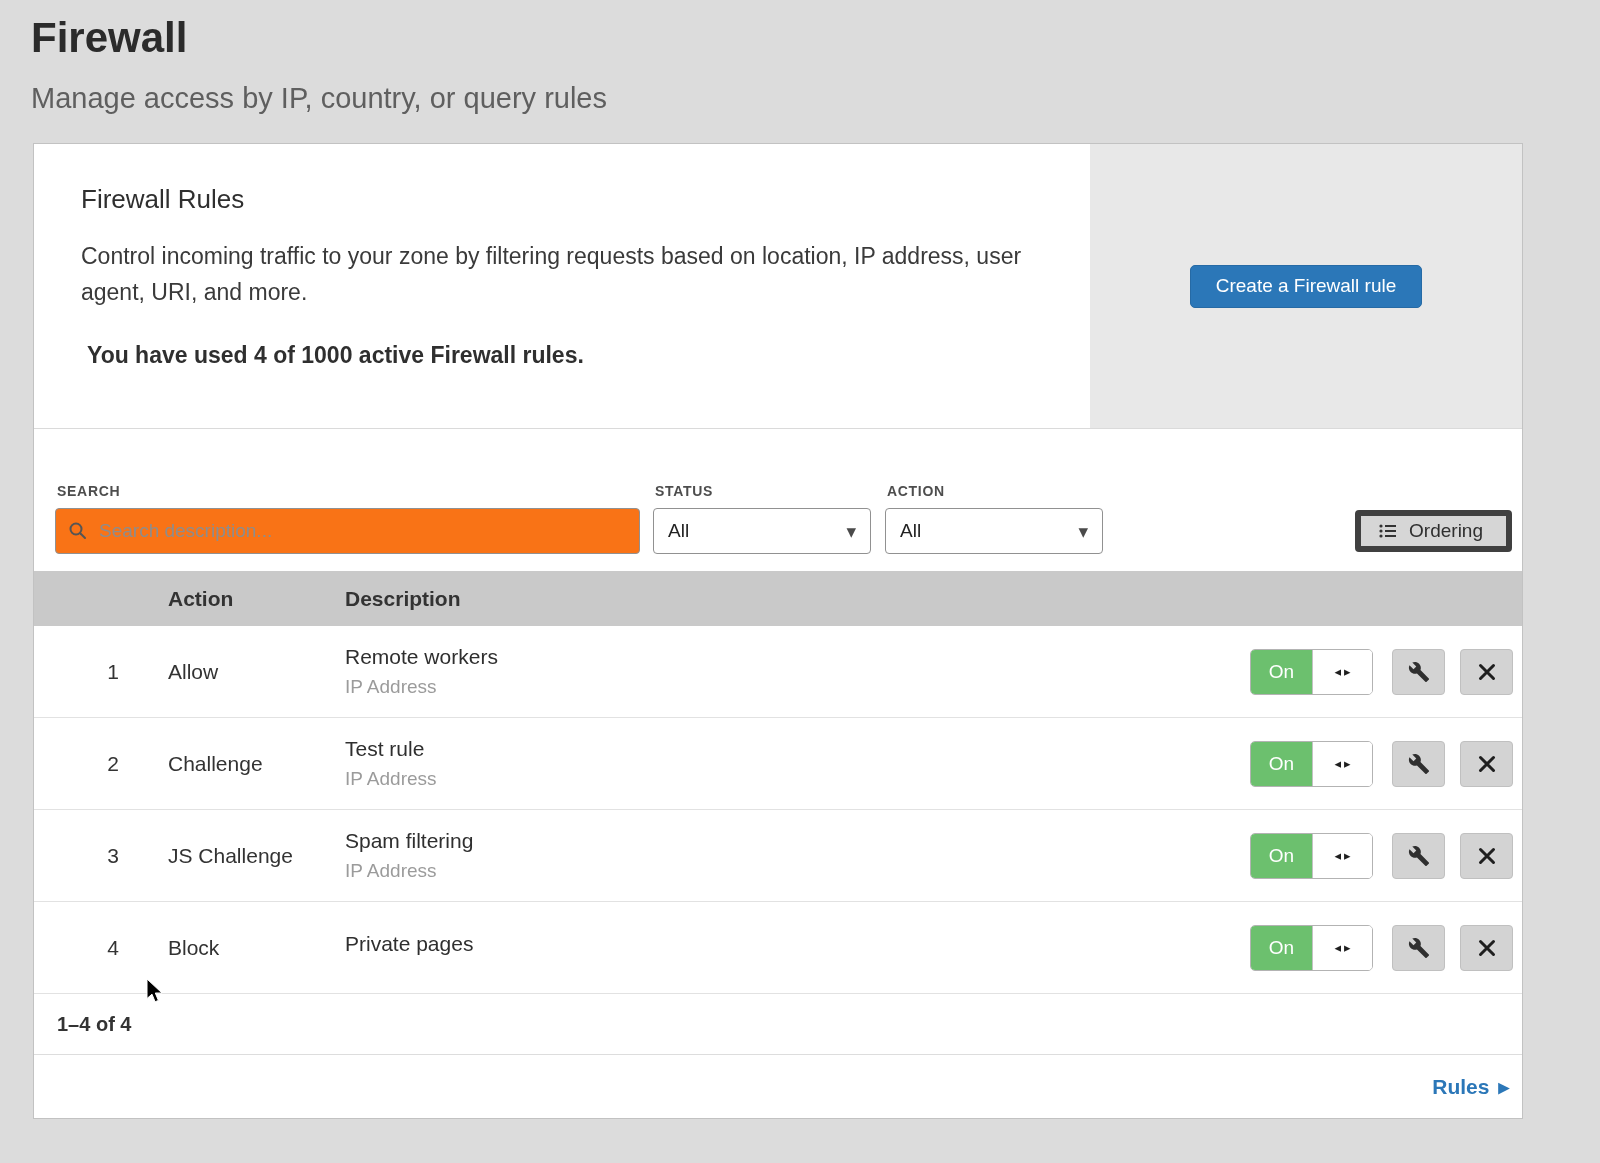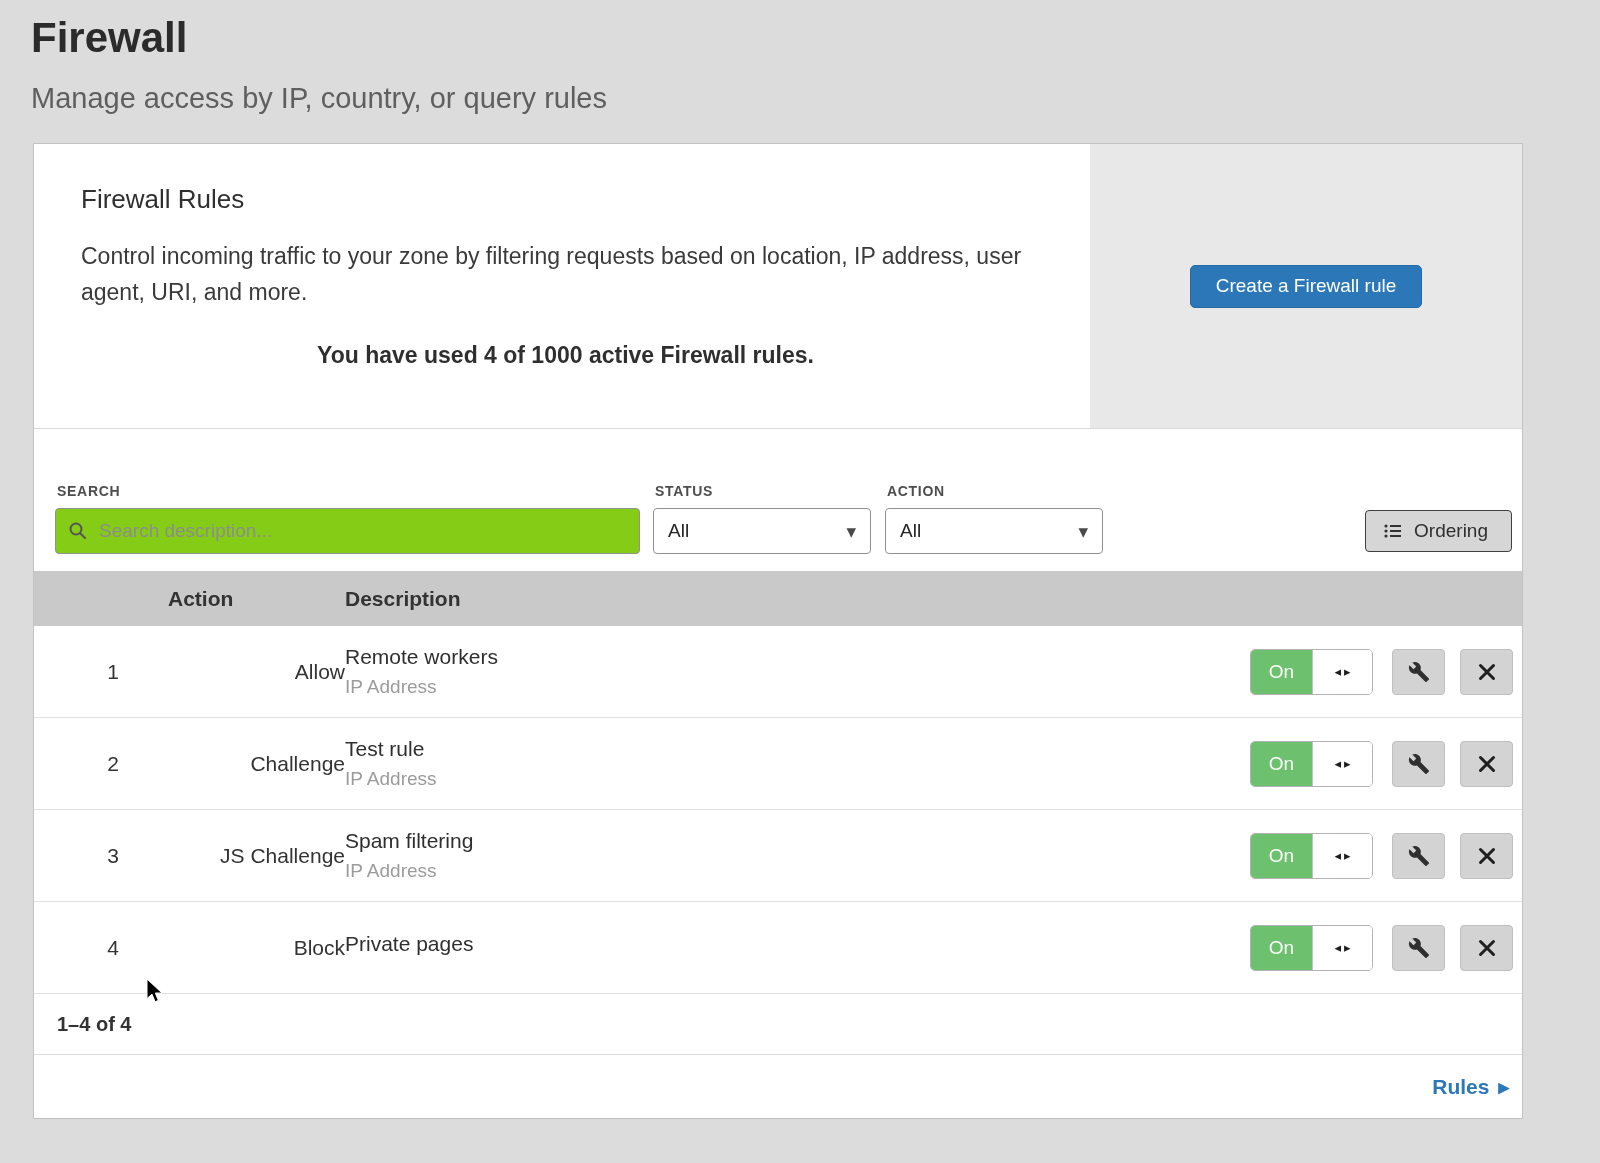--- a/index.html
+++ b/index.html
@@ -19,75 +19,75 @@
 
   
   .card {
     position:absolute; left:33px; top:143px; width:1490px;
     background:#ffffff; border:1px solid #c2c2c2;
   }
   .card-head { display:flex; height:285px; border-bottom:1px solid #dadada; }
   .head-left { width:1056px; padding:40px 40px 0 47px; }
   .card-title { font-size:26px; font-weight:normal; margin:0 0 24px 0; color:#2f2f2f; }
   .card-desc { font-size:23px; line-height:1.55; color:#3a3a3a; margin:0 0 32px 0; max-width:950px; }
-  .card-usage { font-size:23px; font-weight:bold; color:#2f2f2f; margin:0;text-align:center; }
+  .card-usage { font-size:23px; font-weight:bold; color:#2f2f2f; margin:6px; }
   .head-right { flex:1; background:#e8e8e8; display:flex; align-items:center; justify-content:center; }
   .btn-primary {
     height:43px; padding:0 25px; font-size:19px;
     background:#2b77b8; color:#ffffff;
     border:1px solid #266aa5; border-radius:5px;
     font-family:"Liberation Sans", sans-serif;
     cursor:pointer;
   }
 
   
   .filters { height:142px; display:flex; align-items:flex-end; padding:0 10px 17px 21px; }
   .filter { display:flex; flex-direction:column; }
   .filter-label { font-size:14px; font-weight:bold; letter-spacing:0.7px; color:#4d4d4d; margin:0 0 9px 2px; }
   .input-wrap {
-    width:585px; height:46px; background:#84cc16;
+    width:585px; height:46px; background:#f97316;
     border:1px solid #919191; border-radius:4px;
     display:flex; align-items:center; gap:9px; padding:0 12px;
   }
   .input-wrap input {
     border:none; outline:none; flex:1; font-size:19px; color:#333;
     font-family:"Liberation Sans", sans-serif; background:transparent;
   }
   .input-wrap input::placeholder { color:#8d8d8d; }
   .select {
     width:218px; height:46px; background:#fff;
     border:1px solid #919191; border-radius:4px;
     display:flex; align-items:center; justify-content:space-between;
     padding:0 14px; font-size:19px; color:#222; cursor:pointer;text-align:center;
   }
   .chevron { color:#4a4a4a; font-size:19px; }
   .ml13 { margin-left:13px; }
   .ml14 { margin-left:14px; }
   .ordering-wrap { margin-left:auto; }
   .btn-ordering {
     height:42px; padding:0 23px 0 17px; margin-bottom:2px;
-    background:#d6d6d6; border:1px solid #404040; border-radius:4px;
+    background:#d6d6d6; border:6px solid #404040; border-radius:4px;
     font-size:19px; color:#2f2f2f;
     display:flex; align-items:center; gap:11px;
     font-family:"Liberation Sans", sans-serif; cursor:pointer;margin-left:40px;
   }
 
   
   .table-header {
     height:55px; background:#c9c9c9;
     display:grid; grid-template-columns:134px 177px 1fr;
     align-items:center; font-size:21px; font-weight:bold; color:#333;
   }
   .row {
     height:92px; border-bottom:1px solid #e2e2e2;
     display:grid; grid-template-columns:134px 177px 1fr auto;
     align-items:center; padding-right:9px;
   }
   .cell-num { text-align:center; padding-left:24px; font-size:21px; color:#333; }
-  .cell-action { font-size:21px; color:#333;text-align:right; }
+  .cell-action { font-size:21px; color:#333; }
   .desc-title { font-size:21px; color:#2f2f2f; margin-bottom:7px; }
   .desc-sub { font-size:19px; color:#9b9b9b; }
   .controls { display:flex; align-items:center; }
   .toggle {
     display:flex; height:46px; border:1px solid #b3b3b3;
     border-radius:5px; overflow:hidden; cursor:pointer;
   }
   .toggle-on {
     width:61px; background:#6cc06e; color:#fff; font-size:19px;
     display:flex; align-items:center; justify-content:center;

